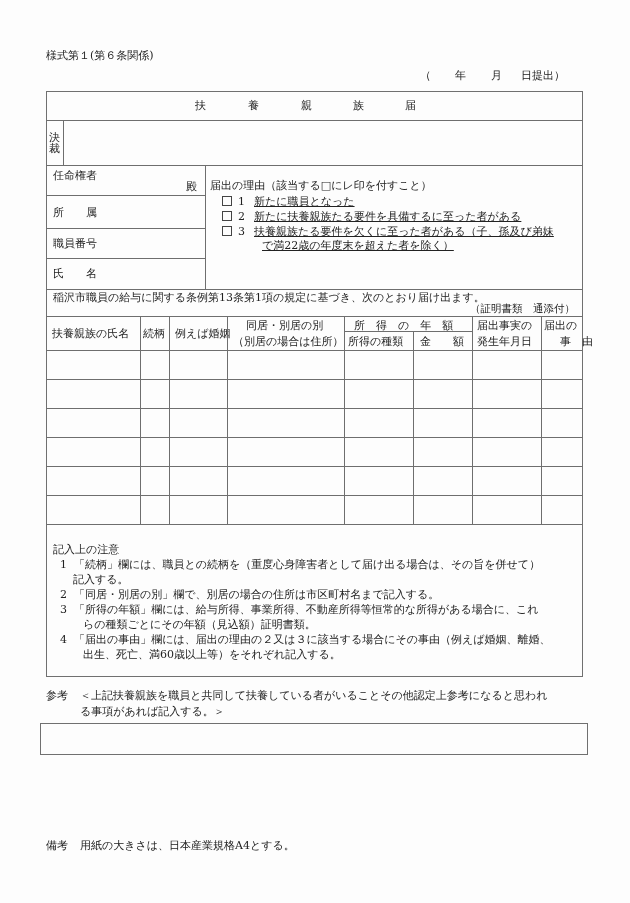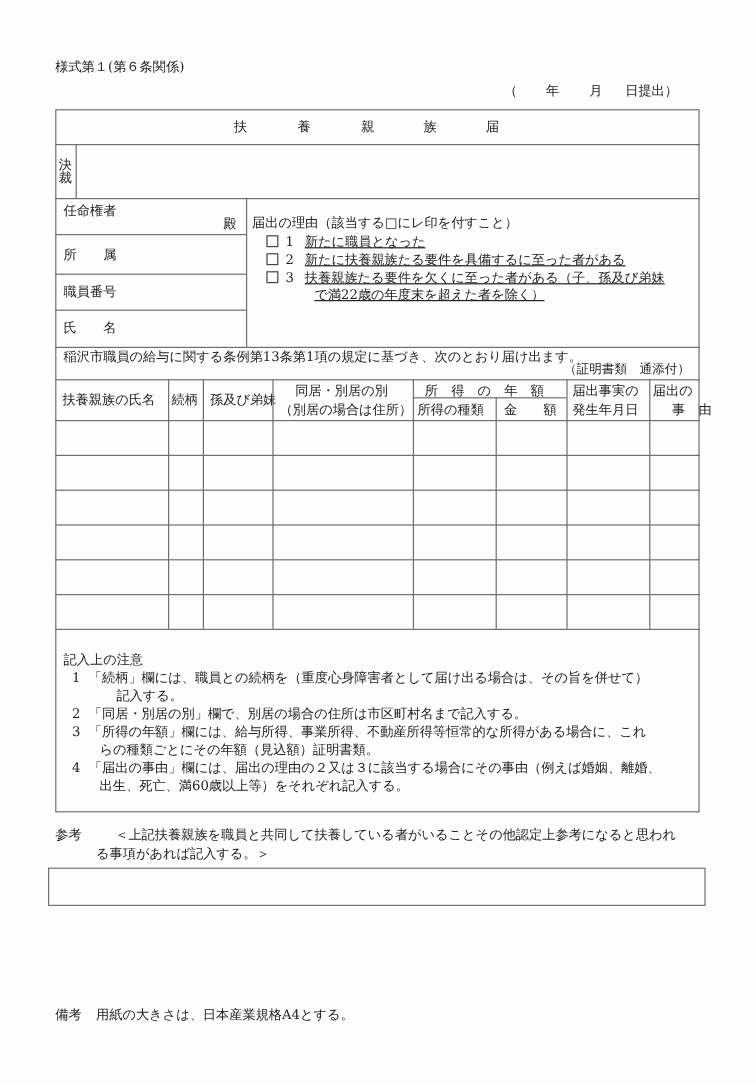--- a/index.html
+++ b/index.html
@@ -83,21 +83,21 @@
 <div class="line-h" style="left:46px;top:289px;width:537px;"></div>
 
 <div class="abs t" style="left:53px;top:292px;">稲沢市職員の給与に関する条例第13条第1項の規定に基づき、次のとおり届け出ます。</div>
 <div class="abs t" style="left:470px;top:303px;font-size:10.5px;">（証明書類　通添付）</div>
 <div class="fill" style="left:513px;top:302px;width:14px;height:12px;"></div>
 <div class="line-h" style="left:46px;top:316px;width:537px;"></div>
 
 <div>
   <div class="cell-t" style="left:52px;top:328px;">扶養親族の氏名</div>
   <div class="cell-t" style="left:143px;top:328px;">続柄</div>
-  <div class="cell-t" style="left:175px;top:328px;">孫及び弟妹</div>
+  <div class="cell-t" style="left:175px;top:328px;">例えば婚姻</div>
   <div class="cell-t" style="left:246px;top:320px;">同居・別居の別</div>
   <div class="cell-t" style="left:233px;top:336px;">（別居の場合は住所）</div>
   <div class="cell-t" style="left:354px;top:320px;">所　得　の　年　額</div>
   <div class="cell-t" style="left:348px;top:336px;">所得の種類</div>
   <div class="cell-t" style="left:420px;top:336px;">金　　額</div>
   <div class="cell-t" style="left:477px;top:320px;">届出事実の</div>
   <div class="cell-t" style="left:477px;top:336px;">発生年月日</div>
   <div class="cell-t" style="left:544px;top:320px;">届出の</div>
   <div class="cell-t" style="left:560px;top:336px;">事　由</div>
 </div>
@@ -180,35 +180,35 @@
     </div>
   </div>
 
 <div class="line-h" style="left:46px;top:524px;width:537px;"></div>
 
 <div>
   <div class="note" style="left:53px;top:544px;">記入上の注意</div>
 
   <div class="note" style="left:60px;top:559px;">1</div>
   <div class="note" style="left:74px;top:559px;text-align:right;">「続柄」欄には、職員との続柄を（重度心身障害者として届け出る場合は、その旨を併せて）</div>
-  <div class="note" style="left:97px;top:574px;">記入する。</div>
+  <div class="note" style="left:73px;top:574px;">記入する。</div>
 
   <div class="note" style="left:60px;top:589px;">2</div>
   <div class="note" style="left:74px;top:589px;">「同居・別居の別」欄で、別居の場合の住所は市区町村名まで記入する。</div>
 
   <div class="note" style="left:60px;top:604px;">3</div>
   <div class="note" style="left:74px;top:604px;">「所得の年額」欄には、給与所得、事業所得、不動産所得等恒常的な所得がある場合に、これ</div>
   <div class="note" style="left:83px;top:619px;">らの種類ごとにその年額（見込額）証明書類。</div>
 
   <div class="note" style="left:60px;top:634px;">4</div>
   <div class="note" style="left:74px;top:634px;">「届出の事由」欄には、届出の理由の２又は３に該当する場合にその事由（例えば婚姻、離婚、</div>
   <div class="note" style="left:83px;top:649px;">出生、死亡、満60歳以上等）をそれぞれ記入する。</div>
 </div>
 
 <div class="note" style="left:46px;top:690px;">参考</div>
-<div class="note" style="left:80px;top:690px;margin-left:16px;">＜上記扶養親族を職員と共同して扶養している者がいることその他認定上参考になると思われ</div>
+<div class="note" style="left:80px;top:690px;">＜上記扶養親族を職員と共同して扶養している者がいることその他認定上参考になると思われ</div>
 <div class="note" style="left:80px;top:706px;">る事項があれば記入する。＞</div>
 <div class="box" style="left:40px;top:723px;width:548px;height:32px;">
   <span></span>
 </div>
 
 <div class="note" style="left:46px;top:840px;">備考</div>
 <div class="note" style="left:80px;top:840px;">用紙の大きさは、日本産業規格A4とする。</div>
 
 </body></html>

